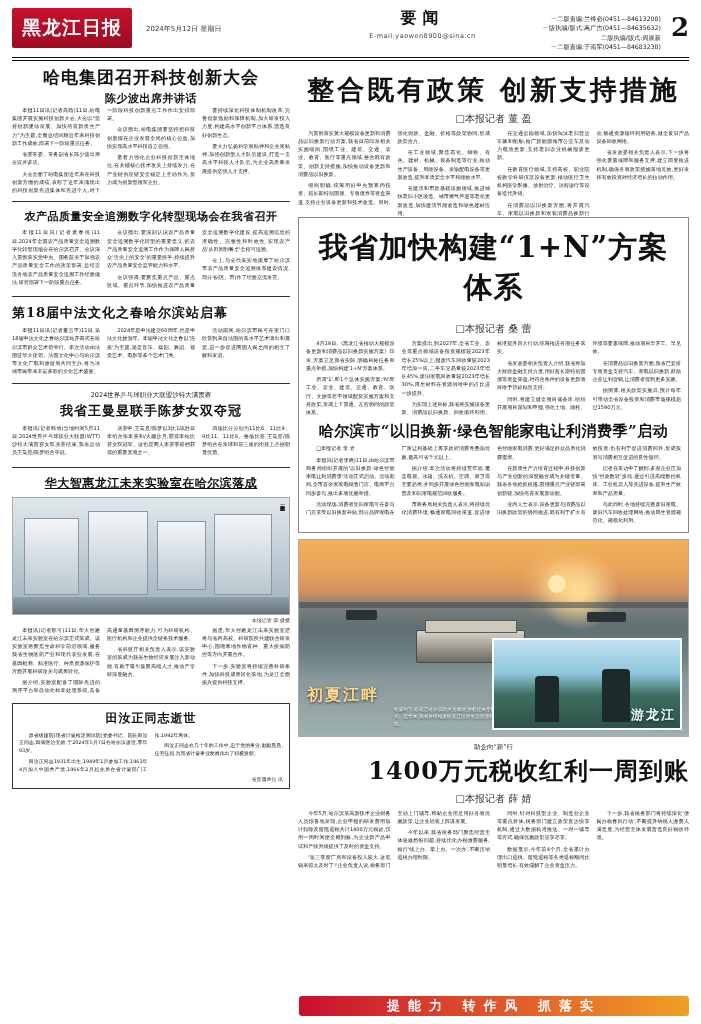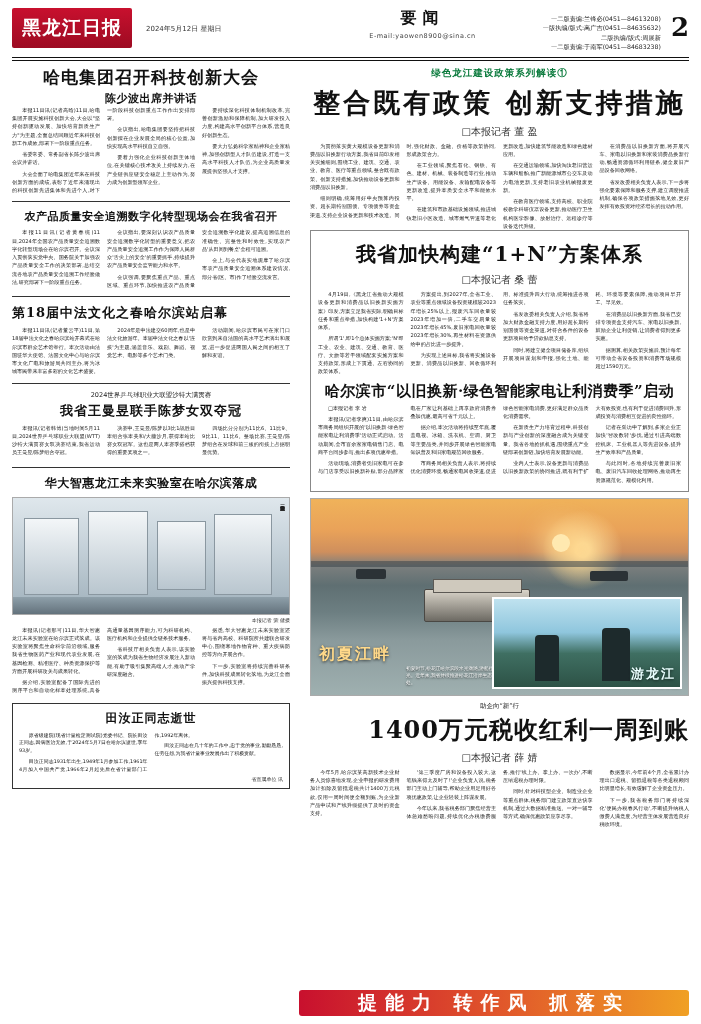--- a/index.html
+++ b/index.html
@@ -33,21 +33,21 @@
   .masthead-right { flex:1; text-align:right; padding-top:6px; }
   .masthead-right .lines { font-size:6.2px; color:#222; line-height:1.5; }
   .pageno {
     font-family:"DejaVu Serif","Liberation Serif",serif;
     font-size:26px; font-weight:bold; margin-left:10px; line-height:1;
   }
   .rule { border-top:1.6px solid #111; margin:3px 0 0 0; }
   .rule-thin { border-top:.6px solid #111; margin-top:1.5px; }
 
   
-  .cols { display:flex; gap:20px; margin-top:6px; height:950px; }
+  .cols { display:flex; gap:8px; margin-top:6px; height:950px; }
   .col-left { width:278px; flex:0 0 278px; }
   .col-right { flex:1; }
 
   .hl { font-family:"DejaVu Serif","Liberation Serif",serif; font-weight:bold; color:#111; }
   .h-main { font-size:17px; letter-spacing:1px; text-align:center; line-height:1.25; }
   .h-sub  { font-size:11px; text-align:center; letter-spacing:.5px; margin-top:3px;}
   .byline { font-size:10px; text-align:center; color:#333; margin:4px 0 3px; }
 
   .body-cols { column-count:3; column-gap:7px; font-size:5.1px; line-height:1.62;
                text-align:justify; color:#1a1a1a; }
@@ -66,21 +66,21 @@
   
   .banner-wrap { margin:6px 0 4px; text-align:center; }
   .banner {
     display:inline-block; padding:3px 22px; border-radius:11px;
     background:linear-gradient(90deg,#1a3f8f,#2f63c4);
     color:#fff; font-size:8px; letter-spacing:1px; font-weight:bold;
   }
   .boxed { border:1px solid #888; padding:6px 7px 7px; }
 
   .title-1n { font-family:"DejaVu Serif","Liberation Serif",serif;
-              font-size:20px; font-weight:bold; text-align:center; letter-spacing:1px; margin:4px 0 5px;}
+              font-size:29px; font-weight:bold; text-align:center; letter-spacing:1px; margin:4px 0 14px;}
 
   .sub-head { font-family:"DejaVu Serif","Liberation Serif",serif;
               font-size:15px; font-weight:bold; text-align:center; letter-spacing:.5px; margin:6px 0 3px;}
 
   .riverphoto { height:198px; margin-top:6px; position:relative; border:1px solid #aaa;
     background:
       radial-gradient(circle at 72% 26%, rgba(255,220,150,.95) 0 7px, rgba(255,200,120,0) 40px),
       linear-gradient(180deg,#f0b25a 0%, #e9a259 16%, #cf8f5d 27%, #7c7f7e 34%, #5f6f72 44%, #6d7f82 58%, #8a9a9c 72%, #9fb0b0 100%);
   }
   .river-strip { position:absolute; left:0; right:0; top:32%; height:6px; background:rgba(60,70,75,.55);}
@@ -105,25 +105,25 @@
   .inset-label { position:absolute; right:4px; bottom:4px;
                  font-family:"DejaVu Serif","Liberation Serif",serif; font-size:13px; font-weight:bold;
                  color:#eaffff; letter-spacing:2px; text-shadow:0 1px 3px rgba(0,0,0,.6);}
 
   .labphoto { height:118px; border:1px solid #aaa; position:relative; overflow:hidden;
     background:linear-gradient(180deg,#dfe7ec 0%, #c6d2da 40%, #9fb0bb 100%); }
   .lab-machine { position:absolute; background:linear-gradient(180deg,#f3f6f8,#b9c6cf); border:1px solid #8a97a0;}
   .lab-credit { position:absolute; right:4px; top:4px; font-size:4.6px; color:#222; writing-mode:vertical-rl;}
 
   .footer-banner {
-    position:absolute; left:299px; right:12px; bottom:8px; height:26px;
+    position:absolute; left:299px; right:12px; bottom:8px; height:20px;
     background:linear-gradient(90deg,#c8102e,#e0542b,#f0a024);
     border-radius:3px; display:flex; align-items:center; justify-content:center;
     color:#fff; font-family:"DejaVu Serif","Liberation Serif",serif;
-    font-size:19px; font-weight:bold; letter-spacing:8px;
+    font-size:13px; font-weight:bold; letter-spacing:8px;
   }
 
   .obit { border:1px solid #333; margin-top:8px; padding:6px; }
   .obit-title { font-family:"DejaVu Serif","Liberation Serif",serif; font-size:12px; font-weight:bold;
                 text-align:center; letter-spacing:1px; }
   .obit-body { font-size:4.9px; line-height:1.6; text-align:justify; margin-top:5px; column-count:2; column-gap:7px;}
   .obit-body p { margin:0 0 3px; text-indent:2em;}
   .tiny-credit { font-size:5px; color:#333; text-align:right; margin-top:2px;}
   .kicker { font-size:6.5px; text-align:center; color:#222; margin-bottom:2px; }
   .money-title { font-family:"DejaVu Serif","Liberation Serif",serif; font-size:24px; font-weight:bold;
@@ -204,21 +204,21 @@
         <div class="body-cols" style="margin-top:4px;">
           <p>本报讯(记者韩博)当地时间5月11日,2024世界乒乓球职业大联盟(WTT)沙特大满贯赛女双决赛结束,我省运动员王曼昱/陈梦组合夺冠。</p>
           <p>决赛中,王曼昱/陈梦以3比1战胜日本组合张本美和/大藤沙月,获得本站比赛女双冠军。这也是两人本赛季搭档获得的重要奖项之一。</p>
           <p>四场比分分别为11比6、11比9、9比11、11比6。整场比赛,王曼昱/陈梦组合在发球和前三板的衔接上占据明显优势。</p>
         </div>
       </div>
 
       <div class="sep"></div>
 
       <div>
-        <div class="hl" style="font-size:12px;text-align:center;letter-spacing:.5px;">华大智惠龙江未来实验室在哈尔滨落成</div>
+        <div class="hl" style="font-size:12px;text-align:center;letter-spacing:.5px;text-decoration:underline;">华大智惠龙江未来实验室在哈尔滨落成</div>
 
         <div class="labphoto" style="margin-top:5px;">
           <div class="lab-machine" style="left:4%;top:18%;width:20%;height:66%;"></div>
           <div class="lab-machine" style="left:27%;top:12%;width:22%;height:72%;"></div>
           <div class="lab-machine" style="left:52%;top:20%;width:18%;height:60%;"></div>
           <div class="lab-machine" style="left:73%;top:14%;width:21%;height:70%;"></div>
           <div style="position:absolute;left:0;right:0;bottom:0;height:14%;background:linear-gradient(180deg,#8fa0aa,#63727c);"></div>
           <div class="lab-credit">华大智惠龙江未来实验室设备一角</div>
         </div>
         <div class="tiny-credit">本报记者 荣 健摄</div>
@@ -240,21 +240,20 @@
           <p>田汝正同志在几十年的工作中,忠于党的事业,勤勤恳恳,任劳任怨,为我省计量事业发展作出了积极贡献。</p>
         </div>
         <div class="tiny-credit">省直属单位 讯</div>
       </div>
 
     </div>
 
     <div class="col-right">
 
       <div>
-        <div class="series-tag">绿色龙江建设政策系列解读①</div>
         <div class="big-title">整合既有政策  创新支持措施</div>
         <div class="byline">□本报记者 董 盈</div>
         <div class="body-cols body-4">
           <p>为贯彻落实黄大规模设备更新和消费品以旧换新行动方案,我省日前印发相关实施细则,围绕工业、建筑、交通、农业、教育、医疗等重点领域,整合既有政策、创新支持措施,加快推动设备更新和消费品以旧换新。</p>
           <p>细则明确,统筹用好中央预算内投资、超长期特别国债、专项债券等资金渠道,支持企业设备更新和技术改造。同时,强化财政、金融、价格等政策协同,形成政策合力。</p>
           <p>在工业领域,聚焦石化、钢铁、有色、建材、机械、装备制造等行业,推动生产设备、用能设备、发输配电设备等更新改造,提升本质安全水平和能效水平。</p>
           <p>在建筑和市政基础设施领域,推进城镇老旧小区改造、城市燃气管道等老化更新改造,加快建筑节能改造和绿色建材应用。</p>
           <p>在交通运输领域,加快淘汰老旧营运车辆和船舶,推广新能源城市公交车及动力电池更新,支持老旧农业机械报废更新。</p>
           <p>在教育医疗领域,支持高校、职业院校教学科研仪器设备更新,推动医疗卫生机构医学影像、放射治疗、远程诊疗等设备迭代升级。</p>
           <p>在消费品以旧换新方面,将开展汽车、家电以旧换新和家装消费品换新行动,畅通资源循环利用链条,健全废旧产品设备回收网络。</p>

